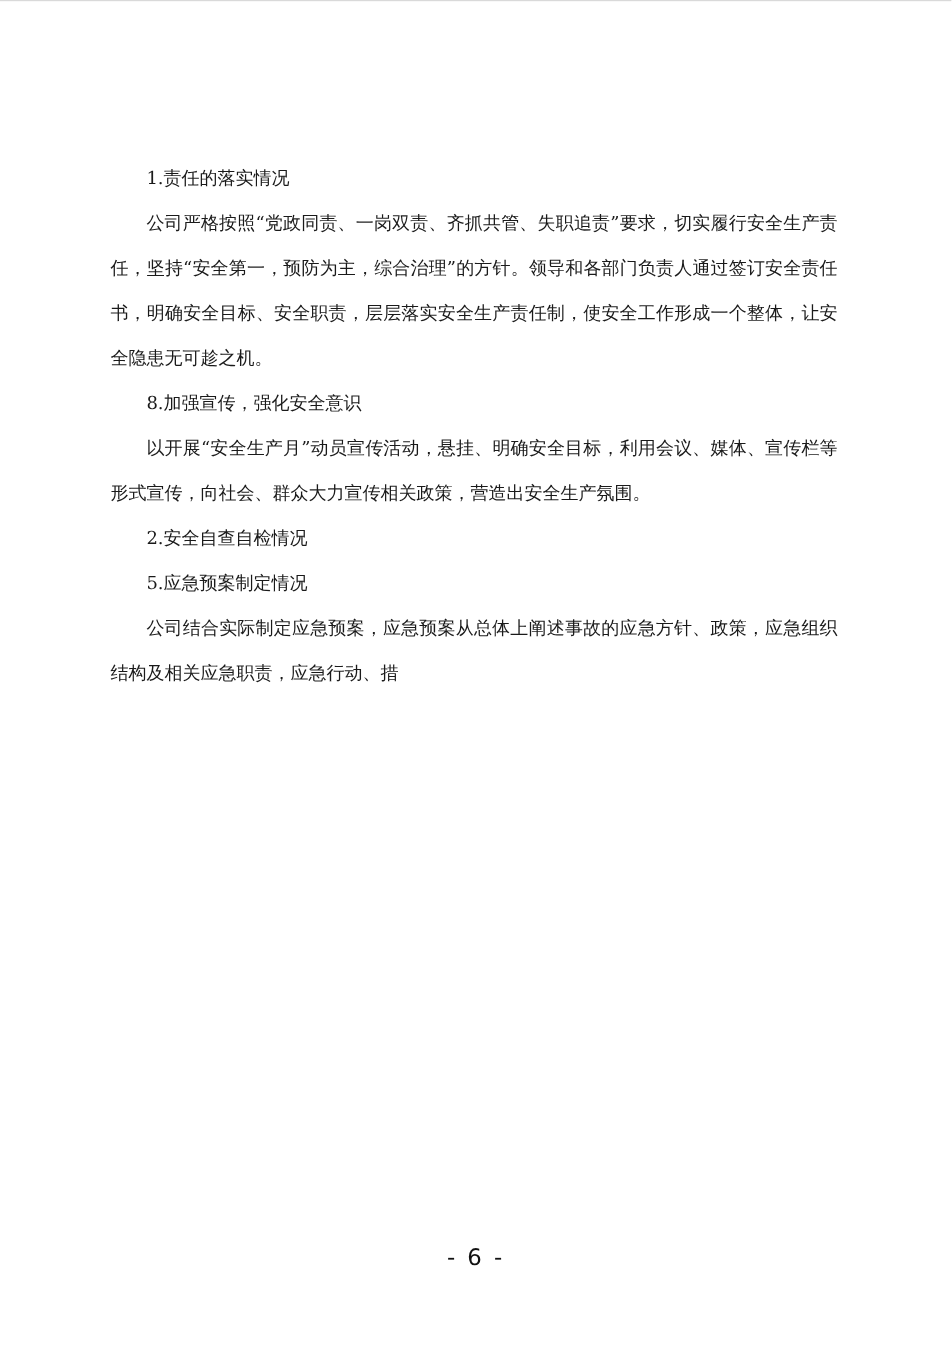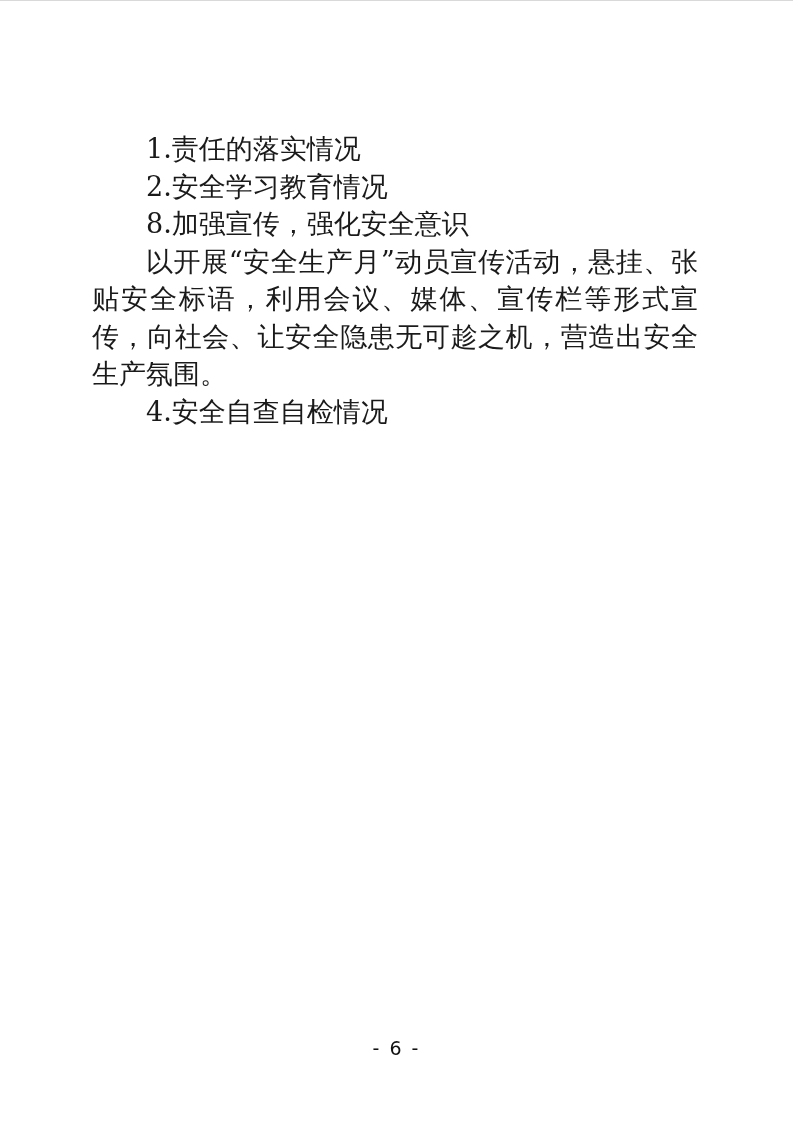--- a/index.html
+++ b/index.html
@@ -17,21 +17,21 @@
     font-family: "DejaVu Serif", "Liberation Serif", serif;
     overflow: hidden;
     border-top: 1px solid #d9d9d9; 
     box-sizing: border-box;
   }
   .content {
     position: absolute;
     top: 129px;
     left: 92px;
     width: 606px;
-    font-size: 27px;
+    font-size: 15px;
     line-height: 37.5px;
     text-align: justify;
   }
   .content p {
     margin: 0;
     text-indent: 2em;
     word-break: break-all;
   }
   .section-heading {
     font-weight: normal; 
@@ -50,33 +50,37 @@
 </style>
 </head>
 <body>
 
 <div class="page">
 
   <main class="content">
 
     <section>
       <p class="section-heading">1.责任的落实情况</p>
+      <p class="section-body">公司严格按照“党政同责、一岗双责、齐抓共管、失职追责”要求，切实履行安全生产责任，坚持“安全第一，预防为主，综合治理”的方针。领导和各部门负责人通过签订安全责任书，明确安全目标、安全职责，层层落实安全生产责任制，使安全工作形成一个整体，让安全隐患无可趁之机。</p>
     </section>
 
     <section>
-      <p class="section-heading">2.安全学习教育情况</p>
     </section>
 
     <section>
       <p class="section-heading">8.加强宣传，强化安全意识</p>
-      <p class="section-body">以开展“安全生产月”动员宣传活动，悬挂、张贴安全标语，利用会议、媒体、宣传栏等形式宣传，向社会、让安全隐患无可趁之机，营造出安全生产氛围。</p>
+      <p class="section-body">以开展“安全生产月”动员宣传活动，悬挂、明确安全目标，利用会议、媒体、宣传栏等形式宣传，向社会、群众大力宣传相关政策，营造出安全生产氛围。</p>
     </section>
 
     <section>
-      <p class="section-heading">4.安全自查自检情况</p>
+      <p class="section-heading">2.安全自查自检情况</p>
     </section>
 
+    <section>
+      <p class="section-heading">5.应急预案制定情况</p>
+      <p class="section-body">公司结合实际制定应急预案，应急预案从总体上阐述事故的应急方针、政策，应急组织结构及相关应急职责，应急行动、措</p>
+    </section>
 
   </main>
 
   <footer class="page-number">- 6 -</footer>
 
 </div>
 
 </body></html>

